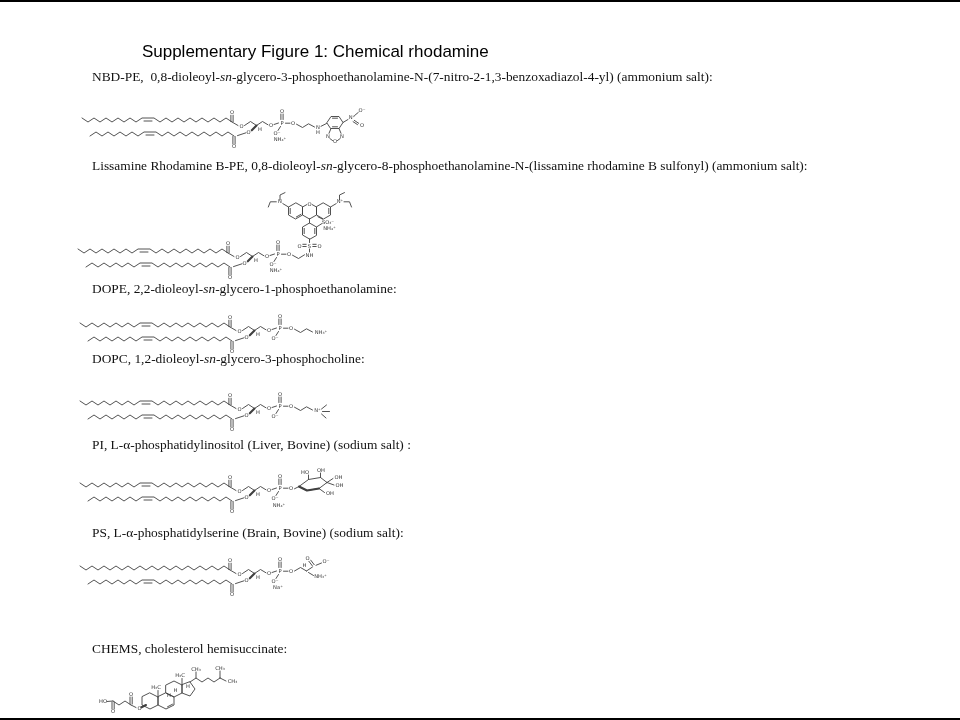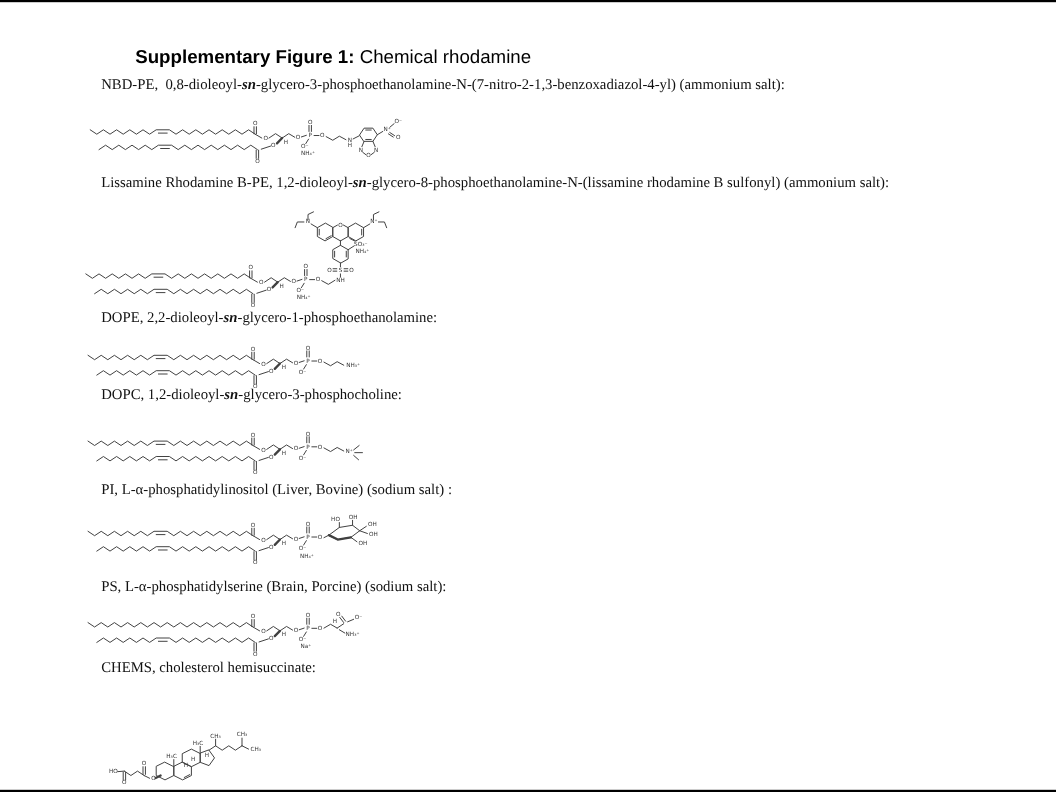--- a/index.html
+++ b/index.html
@@ -1,46 +1,46 @@
 <!DOCTYPE html>
 <html><head>
 <meta charset="utf-8">
 <style>
   html,body{margin:0;padding:0;background:#fff;}
   .page{position:relative;width:960px;height:720px;background:#fff;overflow:hidden;
         font-family:"Liberation Serif",serif;color:#1a1a1a;}
   .edgebar{position:absolute;left:0;width:960px;height:2px;background:#000;}
   .title{position:absolute;left:104px;top:22px;font-family:"Liberation Sans",sans-serif;
          font-size:17px;white-space:pre;color:#000;}
-  .title .tb{font-weight:bold;}
+  .title .tb{font-weight:normal;margin-left:19px;}
   .lbl{position:absolute;left:92px;font-size:13.4px;white-space:pre;color:#111;}
-  .lbl i{font-style:italic;font-weight:bold;}
+  .lbl i{font-style:italic;}
   svg{position:absolute;overflow:visible;}
   svg path, svg line{fill:none;stroke:#404040;stroke-width:0.9;stroke-linecap:round;stroke-linejoin:round;}
   svg path.bold{stroke-width:2.1;}
   svg text{fill:#333;font-family:"DejaVu Sans",sans-serif;font-size:5.2px;text-anchor:middle;stroke:none;}
 </style>
 </head>
 <body>
 
 <div class="page">
   <div class="edgebar" style="top:0"></div>
   <div class="edgebar" style="top:718px"></div>
 
   <div class="title">
     <span class="tb">Supplementary Figure 1:</span><span> Chemical rhodamine</span>
   </div>
 
   <div class="lbl" style="top:69px"><span>NBD-PE,  0,8-dioleoyl-</span><i>sn</i><span>-glycero-3-phosphoethanolamine-N-(7-nitro-2-1,3-benzoxadiazol-4-yl) (ammonium salt):</span></div>
-  <div class="lbl" style="top:158px"><span>Lissamine Rhodamine B-PE, 1,2-dioleoyl-</span><i>sn</i><span>-glycero-8-phosphoethanolamine-N-(lissamine rhodamine B sulfonyl) (ammonium salt):</span></div>
+  <div class="lbl" style="top:158px"><span>Lissamine Rhodamine B-PE, 0,8-dioleoyl-</span><i>sn</i><span>-glycero-8-phosphoethanolamine-N-(lissamine rhodamine B sulfonyl) (ammonium salt):</span></div>
   <div class="lbl" style="top:281px"><span>DOPE, 2,2-dioleoyl-</span><i>sn</i><span>-glycero-1-phosphoethanolamine:</span></div>
   <div class="lbl" style="top:351px"><span>DOPC, 1,2-dioleoyl-</span><i>sn</i><span>-glycero-3-phosphocholine:</span></div>
   <div class="lbl" style="top:437px"><span>PI, L-α-phosphatidylinositol (Liver, Bovine) (sodium salt) :</span><i></i><span></span></div>
-  <div class="lbl" style="top:525px"><span>PS, L-α-phosphatidylserine (Brain, Porcine) (sodium salt):</span><i></i><span></span></div>
-  <div class="lbl" style="top:599px"><span>CHEMS, cholesterol hemisuccinate:</span><i></i><span></span></div>
+  <div class="lbl" style="top:525px"><span>PS, L-α-phosphatidylserine (Brain, Bovine) (sodium salt):</span><i></i><span></span></div>
+  <div class="lbl" style="top:641px"><span>CHEMS, cholesterol hemisuccinate:</span><i></i><span></span></div>
 
   <svg width="0" height="0">
     <defs>
       <g id="tail-top-unsat">
         <path d="M2,10 l6,4 l6,-4 l6,4 l6,-4 l6,4 l6,-4 l6,4 l6,-4 l6,4 l6,-4 h12 l6,4 l6,-4 l6,4 l6,-4 l6,4 l6,-4 l6,4 l6,-4 l6,4 l6,-4 l6,4 l6,-4 l6,4"></path>
         <path d="M64,13 h8"></path>
       </g>
       <g id="tail-top-sat">
         <path d="M2,10 l6,4 l6,-4 l6,4 l6,-4 l6,4 l6,-4 l6,4 l6,-4 l6,4 l6,-4 l6,4 l6,-4 l6,4 l6,-4 l6,4 l6,-4 l6,4 l6,-4 l6,4 l6,-4 l6,4 l6,-4 l6,4 l6,-4 l6,4"></path>
       </g>

